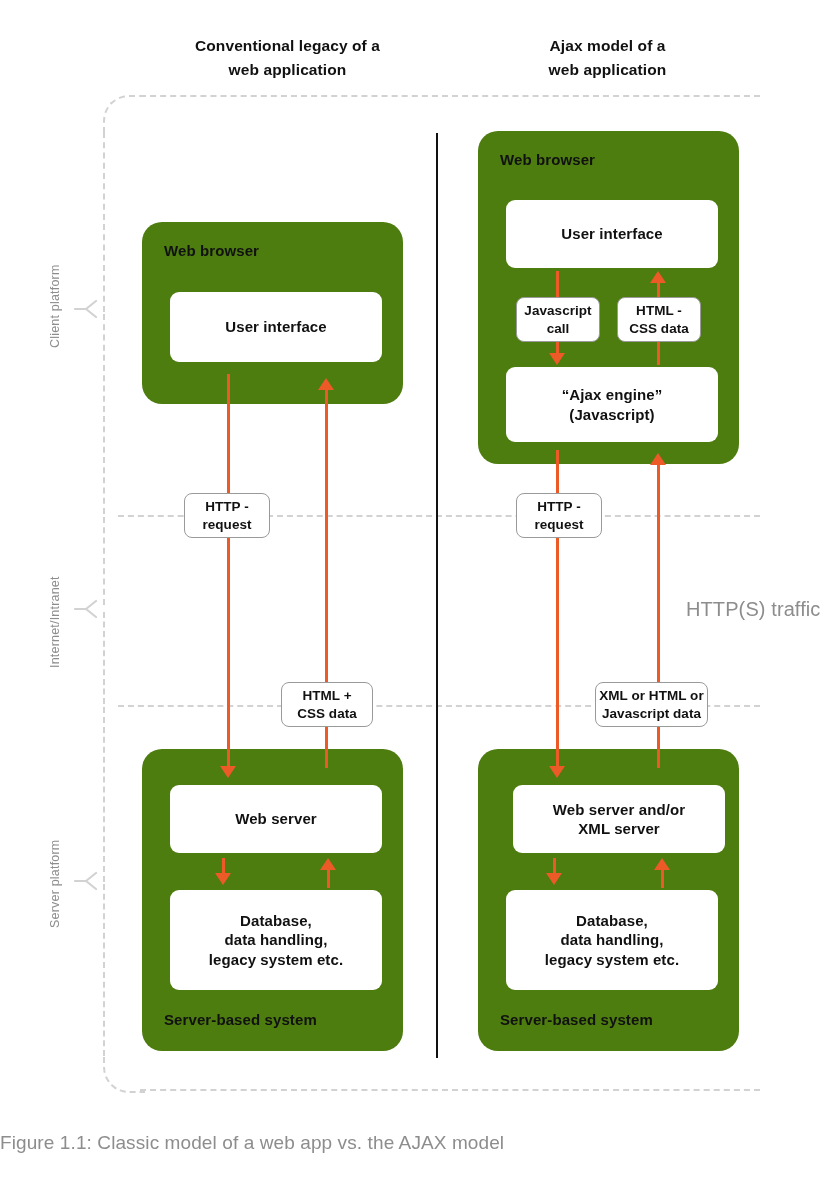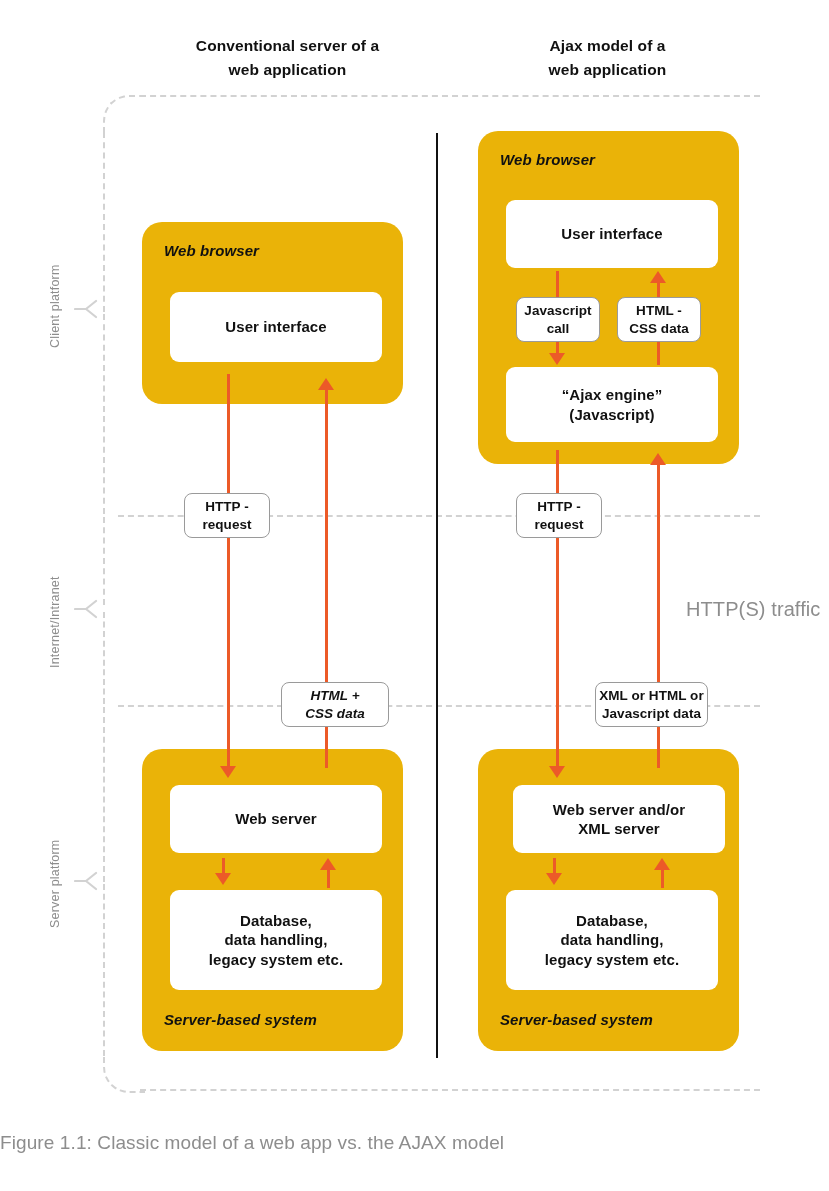--- a/index.html
+++ b/index.html
@@ -35,23 +35,22 @@
     font-size: 12.5px;
     color: #8d8d8d;
     letter-spacing: 0.2px;
     white-space: nowrap;
     transform-origin: 0 0;
     transform: rotate(-90deg);
   }
 
   
   .platform {
-    background: #eab308;
+    background: #4d7c0f;
     border-radius: 20px;
-    font-style: italic;
   }
   .platform-title {
     position: absolute;
     font-size: 15px;
     font-weight: bold;
     color: #111111;
     letter-spacing: 0.1px;
   }
 
   
@@ -150,21 +149,21 @@
     font-size: 19px;
     color: #8d8d8d;
     letter-spacing: 0.1px;
   }
 </style>
 </head>
 <body>
 
 <div id="page">
 
-  <div class="abs col-heading" style="left: 180px; top: 34px; width: 215px; white-space: pre-line;">Conventional server of a
+  <div class="abs col-heading" style="left: 180px; top: 34px; width: 215px; white-space: pre-line;">Conventional legacy of a
 web application</div>
   <div class="abs col-heading" style="left: 505px; top: 34px; width: 205px; white-space: pre-line;">Ajax model of a
 web application</div>
 
   <div class="abs dash-corner" style="left:103px; top:95px; width:40px; height:40px;"></div>
 
   <div class="abs dash-h" style="left:140px; top:95px; width:620px;"></div>
 
   <div class="abs dash-v" style="left:103px; top:132px; height:180px;"></div>
 
@@ -210,21 +209,21 @@
 
   <div class="abs arrow-line" style="left:227px; top:374px; height:392px;"></div>
   <div class="abs arrow-head down" style="left:220px; top:766px;"></div>
 
   <div class="abs arrow-line" style="left:325px; top:390px; height:378px;"></div>
   <div class="abs arrow-head up" style="left:318px; top:378px;"></div>
 
   <div class="abs tag" style="left:184px; top:493px; width:86px; height:45px; white-space:pre-line;">HTTP -
 request</div>
 
-  <div class="abs tag" style="left:281px; top:682px; width:108px; height:45px; white-space:pre-line;font-style:italic;">HTML +
+  <div class="abs tag" style="left:281px; top:682px; width:92px; height:45px; white-space:pre-line;">HTML +
 CSS data</div>
 
   <div class="abs platform" style="left:142px; top:749px; width:261px; height:302px;">
     <div class="platform-title" style="left:22px; top:262px;">Server-based system</div>
   </div>
   <div class="abs whitebox" style="left:170px; top:785px; width:212px; height:68px;">Web server</div>
   <div class="abs whitebox" style="left:170px; top:890px; width:212px; height:100px; white-space:pre-line;">Database,
 data handling,
 legacy system etc.</div>
 

